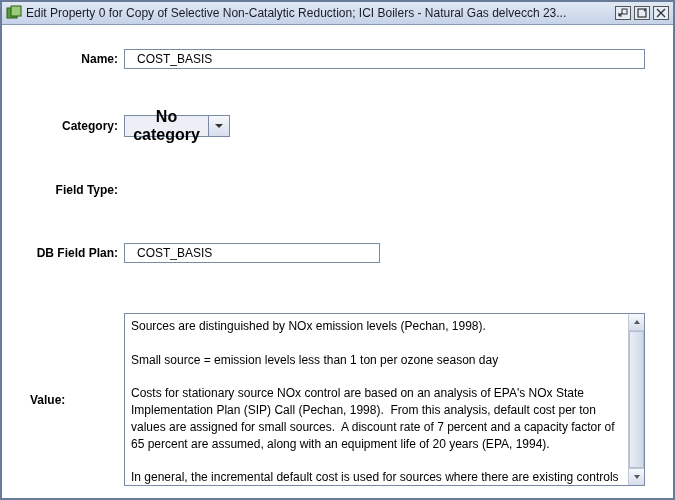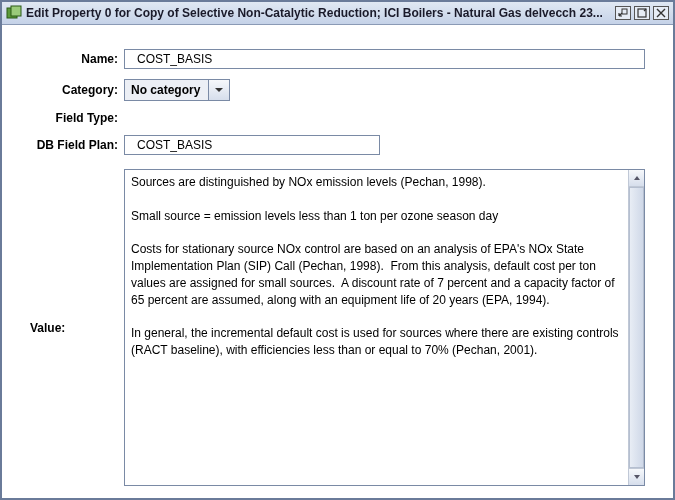--- a/index.html
+++ b/index.html
@@ -26,21 +26,21 @@
     padding: 0 4px;
     border-bottom: 1px solid #8a9ab5;
   }
   .titlebar .app-icon {
     width: 16px;
     height: 16px;
     margin-right: 4px;
     flex-shrink: 0;
   }
   .titlebar .title-text {
-    font-weight: bold;
+    font-weight: normal;
     color: #1a1a2a;
     flex: 1;
     white-space: nowrap;
     overflow: hidden;
     text-overflow: ellipsis;
   }
   .titlebar .win-btn {
     width: 16px;
     height: 14px;
     margin-left: 3px;
@@ -54,20 +54,21 @@
   }
   .titlebar .win-btn svg { width: 10px; height: 10px; display:block; }
 
   .client {
     flex: 1;
     padding: 24px 28px 12px 28px;
     box-sizing: border-box;
     display: flex;
     flex-direction: column;
     overflow: hidden;
+    gap: 36px;
   }
 
   .form-row {
     display: flex;
     align-items: center;
     margin-bottom: 10px;
   }
   .form-row .label {
     width: 88px;
     text-align: right;
@@ -90,21 +91,21 @@
   .combo {
     display: inline-flex;
     height: 22px;
   }
   .combo-text {
     width: 84px;
     height: 22px;
     border: 1px solid #7a8aa5;
     border-right: none;
     background: #eceff5;
-    font-size: 12px;
+    font-size: 16px;
     font-weight: bold;
     padding: 8px 6px;
     display: flex;
     align-items: center;
     box-sizing: border-box;
     text-align: center;
   }
   .combo-btn {
     width: 22px;
     height: 22px;

